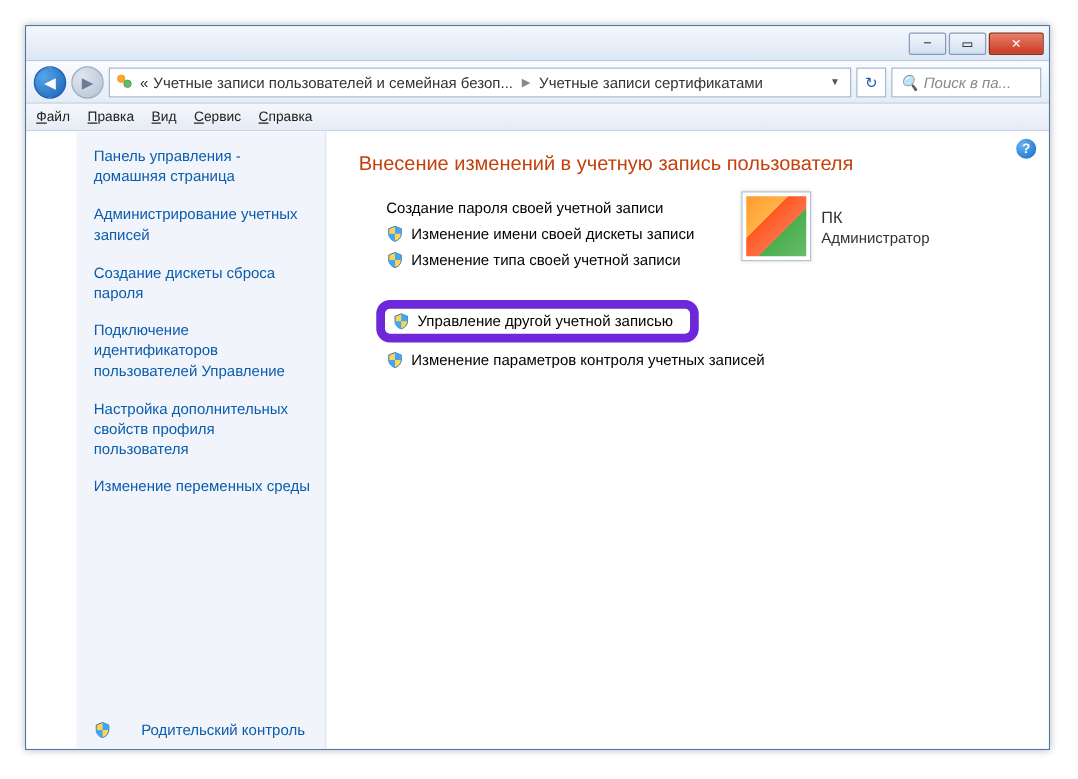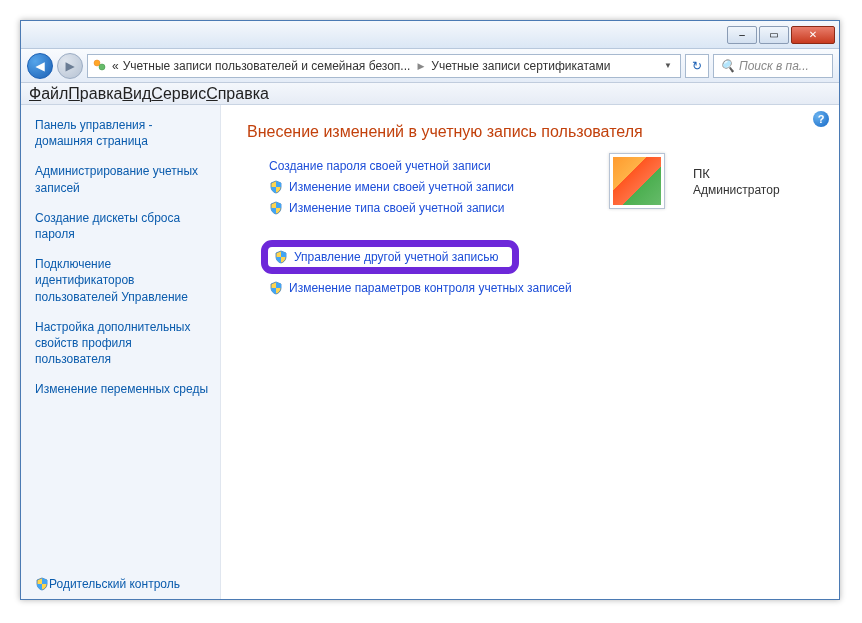--- a/index.html
+++ b/index.html
@@ -101,33 +101,34 @@
       display: flex;
       align-items: center;
       gap: 4px;
     }
     .menubar {
       height: 22px;
       background: linear-gradient(#f4f7fc,#e6ecf5);
       display: flex;
       align-items: center;
       padding: 0 8px;
-      gap: 0;
+      gap: 14px;
       border-bottom: 1px solid #c9d4e3;
-      font-size: 16px;
+      font-size: 11px;
       color: #222;
     }
     .menubar span { cursor: default; }
     .menubar span u { text-decoration: underline; }
     .content {
       flex: 1;
       display: flex;
       background: #fff;
       overflow: hidden;
       position: relative;
+      padding-left: 40px;
     }
     .sidebar {
       width: 200px;
       background: #f1f5fb;
       padding: 12px 10px 8px 14px;
       display: flex;
       flex-direction: column;
       border-right: 1px solid #e0e6ef;
       position: relative;
     }
@@ -138,21 +139,21 @@
       margin-bottom: 14px;
       line-height: 1.35;
       cursor: pointer;
     }
     .side-footer {
       margin-top: auto;
       padding-top: 10px;
     }
     .side-footer-title { color: #777; font-size: 12px; margin-bottom: 8px; }
     .side-footer-link {
-      display: flex; align-items: center; gap: 0;
+      display: flex; align-items: center; gap: 24px;
       color: #0b5cad; font-size: 12px; cursor: pointer;
     }
     .shield-icon {
       width: 14px; height: 14px;
       display: inline-flex; align-items: center; justify-content: center;
     }
     .main {
       flex: 1;
       padding: 18px 18px 18px 26px;
       position: relative;
@@ -176,43 +177,43 @@
       margin-bottom: 18px;
     }
     .main-links { margin-left: 22px; }
     .main-link {
       display: flex;
       align-items: center;
       gap: 6px;
       margin-bottom: 7px;
     }
     .main-link a {
-      color: #1d4ed8;
+      color: #000000;
       font-size: 12px;
       text-decoration: none;
       cursor: pointer;
     }
     .link-spacer { height: 18px; }
     .highlight {
       display: inline-flex;
       border: 7px solid #6d28d9;
       border-radius: 11px;
       padding: 3px 14px 3px 6px;
       align-items: center;
       gap: 6px;
       margin-left: -8px;
     }
     .account-box {
       position: absolute;
       top: 48px;
-      right: 20px;
+      right: 36px;
       width: 210px;
       display: flex;
       align-items: center;
-      gap: 28px;
+      gap: 8px;
     }
     .avatar-frame {
       width: 56px; height: 56px;
       border: 1px solid #b7c3d4;
       padding: 3px;
       background: #fff;
       box-shadow: 0 0 3px rgba(0,0,0,0.15);
     }
     .avatar-img {
       width: 100%; height: 100%;
@@ -297,21 +298,21 @@
           <a>Создание пароля своей учетной записи</a>
         </div>
         <div class="main-link">
           <span class="shield-icon">
             <svg width="14" height="14" viewBox="0 0 14 14">
                 <path d="M7 1 L12 3 V7 C12 10 9.5 12.5 7 13 C4.5 12.5 2 10 2 7 V3 Z" fill="#ffd54f" stroke="#1565c0" stroke-width="0.7"></path>
                 <path d="M7 1 L12 3 V7 L7 7 Z" fill="#42a5f5"></path>
                 <path d="M7 7 L7 13 C4.5 12.5 2 10 2 7 Z" fill="#42a5f5"></path>
               </svg>
           </span>
-          <a>Изменение имени своей учетной записи</a>
+          <a>Изменение имени своей дискеты записи</a>
         </div>
         <div class="main-link">
           <span class="shield-icon">
             <svg width="14" height="14" viewBox="0 0 14 14">
                 <path d="M7 1 L12 3 V7 C12 10 9.5 12.5 7 13 C4.5 12.5 2 10 2 7 V3 Z" fill="#ffd54f" stroke="#1565c0" stroke-width="0.7"></path>
                 <path d="M7 1 L12 3 V7 L7 7 Z" fill="#42a5f5"></path>
                 <path d="M7 7 L7 13 C4.5 12.5 2 10 2 7 Z" fill="#42a5f5"></path>
               </svg>
           </span>
           <a>Изменение типа своей учетной записи</a>

